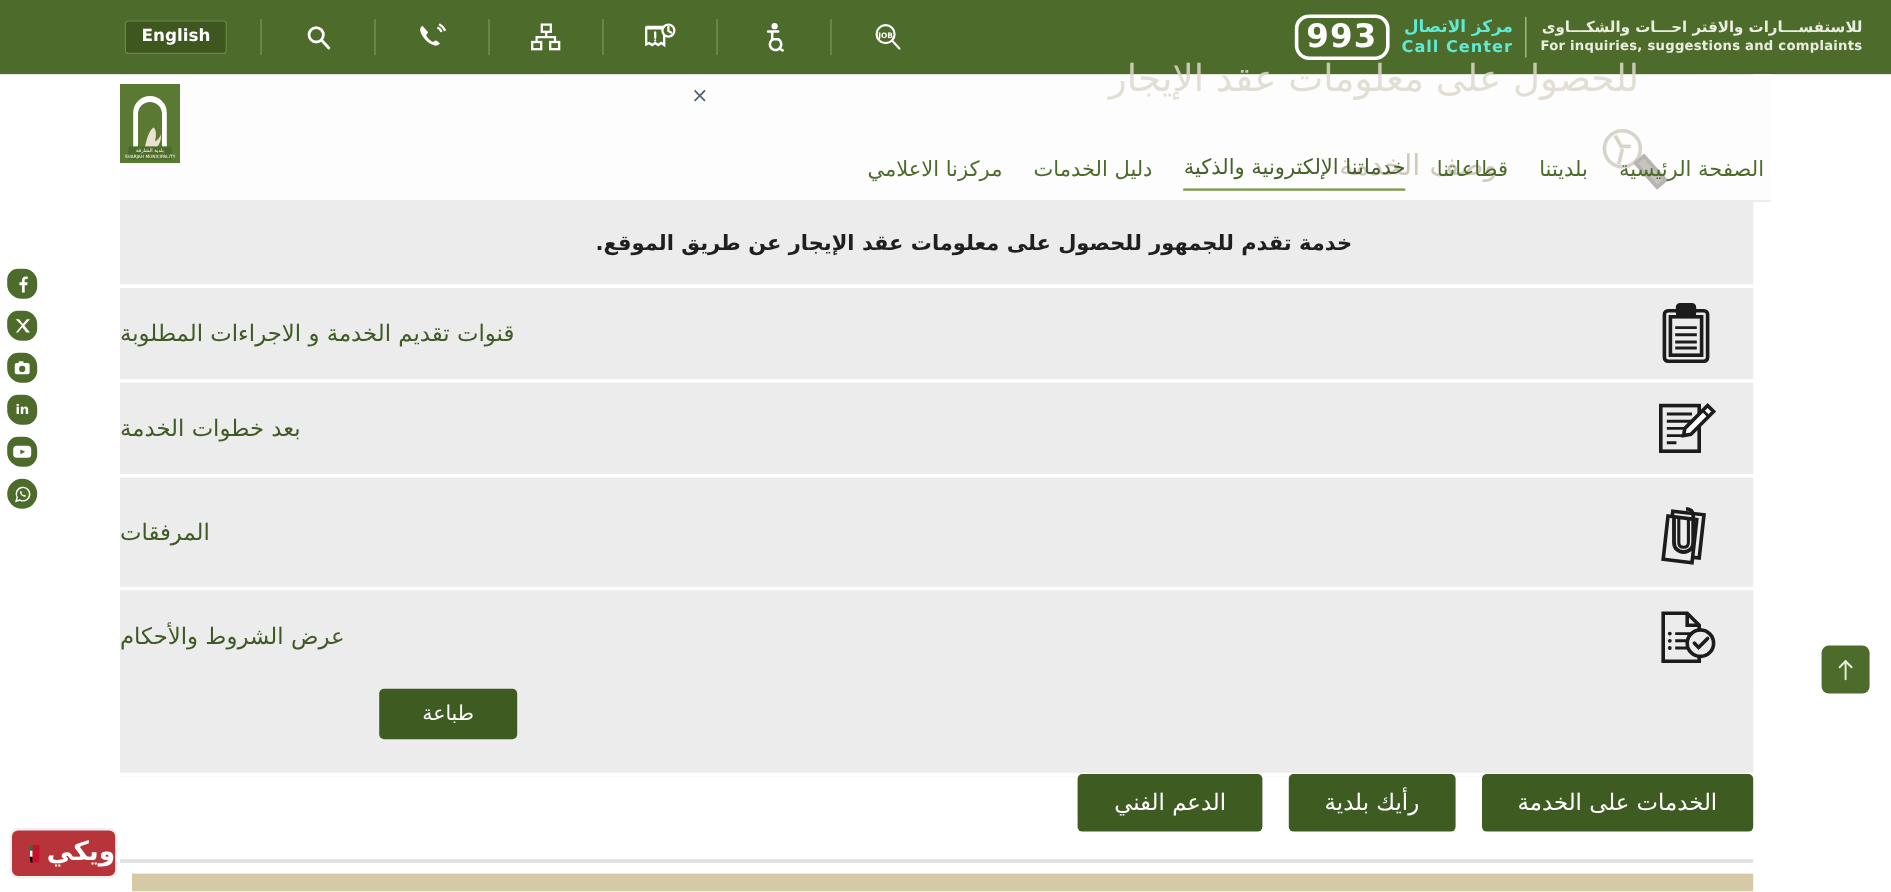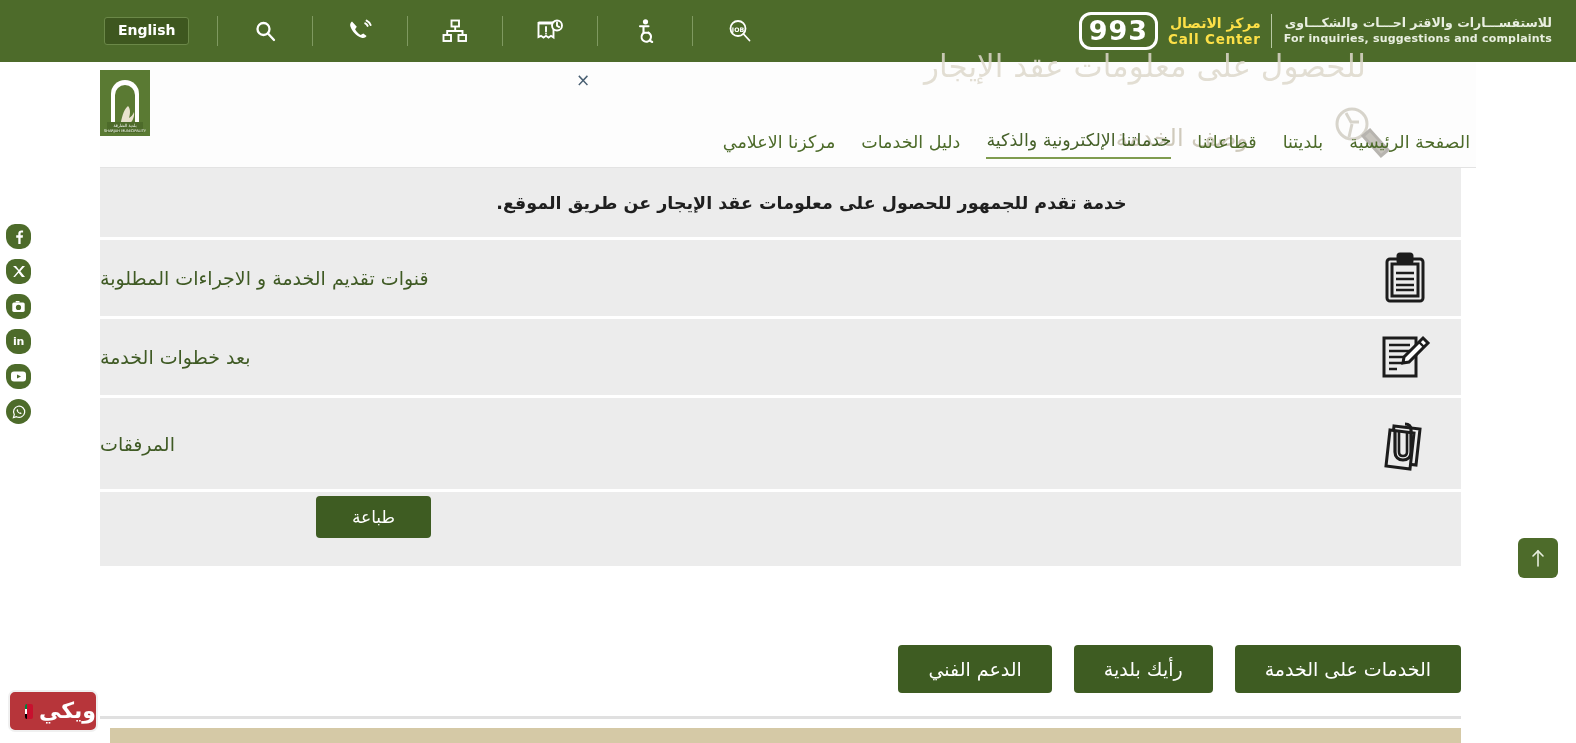--- a/index.html
+++ b/index.html
@@ -44,21 +44,21 @@
 
   .callcenter {
     position: absolute; right: 12px; top: 0; height: 62px;
     display: flex; align-items: center; gap: 0; direction: rtl;
     padding-right: 12px;
   }
   .cc-text { text-align: right; color: #e9efe0; line-height: 1.35; padding-left: 2px;}
   .cc-ar { font-size: 12.5px; font-weight: bold; letter-spacing: .3px; white-space: nowrap;}
   .cc-en { font-size: 11px; font-weight: bold; letter-spacing: .2px; white-space: nowrap;}
   .cc-sep { width:1px; height:34px; background:#b9c9a4; margin: 0 10px; }
-  .cc-label { text-align: right; color:#fde047; line-height:1.2; }
+  .cc-label { text-align: right; color:#5eead4; line-height:1.2; }
   .cc-label .l1 { font-size: 14px; font-weight: bold; white-space: nowrap;}
   .cc-label .l2 { font-size: 13.5px; font-weight: bold; letter-spacing:.8px; white-space: nowrap;}
   .cc-num {
     display:flex; align-items:center; justify-content:center;
     color:#fff; font-size:27px; font-weight:bold; letter-spacing:1px;
     border: 3px solid #ffffff; border-radius: 12px;
     padding: 0px 7px 2px; margin-right: 10px; height: 38px;
     font-family:"DejaVu Sans", "Liberation Sans", sans-serif;
   }
 
@@ -367,20 +367,35 @@
           <path d="M16 10l26 3-4 36-26-3z"></path>
           <path d="M12 14l24 3-4 36-24-3z" fill="#ececec"></path>
           <path d="M27 8c4 0 6 2.5 6 6v22c0 5-3.5 8-8 8s-8-3-8-8V14" stroke-width="3.2"></path>
           <path d="M29 16v20c0 2.5-1.6 4-4 4s-4-1.5-4-4V16" stroke-width="2.6"></path>
         </svg>
       </div>
       <div class="acc-label">المرفقات</div>
     </div>
 
     <div class="row-terms">
+      <div class="acc-row" style="border-bottom:none; height:78px;">
+        <div class="acc-icon">
+          <svg width="54" height="50" viewBox="0 0 54 50" fill="none" stroke="#1c1c1c" stroke-width="3">
+            <path d="M8 5h20l10 10v30H8z"></path>
+            <path d="M28 5v10h10"></path>
+            <circle cx="13.5" cy="22" r="1.6" fill="#1c1c1c" stroke="none"></circle>
+            <circle cx="13.5" cy="28" r="1.6" fill="#1c1c1c" stroke="none"></circle>
+            <circle cx="13.5" cy="34" r="1.6" fill="#1c1c1c" stroke="none"></circle>
+            <path d="M18 22h14M18 28h14M18 34h12" stroke-width="2.4"></path>
+            <circle cx="39" cy="30" r="11" fill="#ececec"></circle>
+            <path d="M34 30l3.5 3.5L45 26" stroke-width="3" stroke-linecap="round"></path>
+          </svg>
+        </div>
+        <div class="acc-label">عرض الشروط والأحكام</div>
+      </div>
       <div class="print-wrap">
         <button class="btn-green btn-print">طباعة</button>
       </div>
     </div>
   </div>
 
   <div class="bottom-actions">
     <button class="btn-green btn-action">الخدمات على الخدمة</button>
     <button class="btn-green btn-action">رأيك بلدية</button>
     <button class="btn-green btn-action">الدعم الفني</button>

